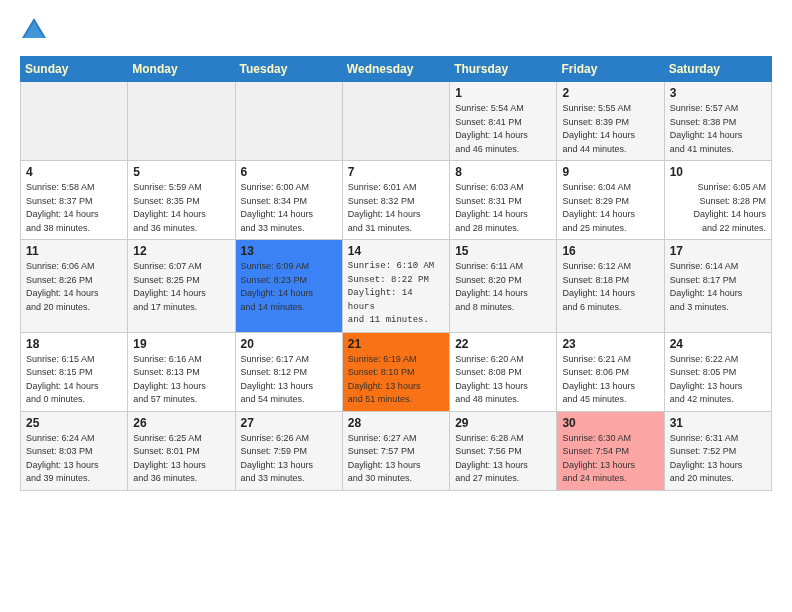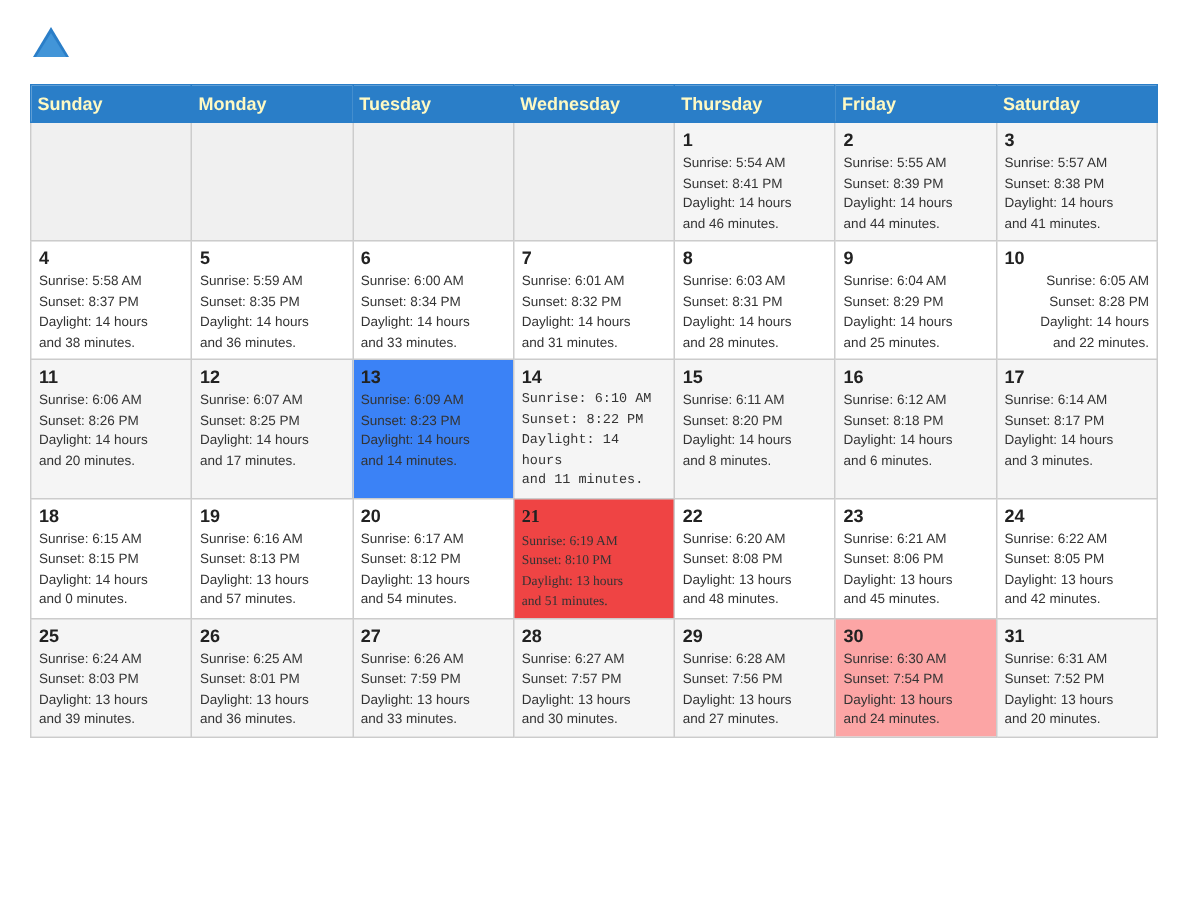--- a/index.html
+++ b/index.html
@@ -276,21 +276,21 @@
 Daylight: 13 hours
 and 57 minutes.</div>
           </td>
           <td style="background: rgb(255, 255, 255);">
             <span class="day-num">20</span>
             <div class="day-info" style="white-space: pre-line;">Sunrise: 6:17 AM
 Sunset: 8:12 PM
 Daylight: 13 hours
 and 54 minutes.</div>
           </td>
-          <td style="background: #ef4444; font-family: Liberation Serif, serif;">
+          <td style="background: #f97316;">
             <span class="day-num">21</span>
             <div class="day-info" style="white-space: pre-line;">Sunrise: 6:19 AM
 Sunset: 8:10 PM
 Daylight: 13 hours
 and 51 minutes.</div>
           </td>
           <td style="background: rgb(255, 255, 255);">
             <span class="day-num">22</span>
             <div class="day-info" style="white-space: pre-line;">Sunrise: 6:20 AM
 Sunset: 8:08 PM

